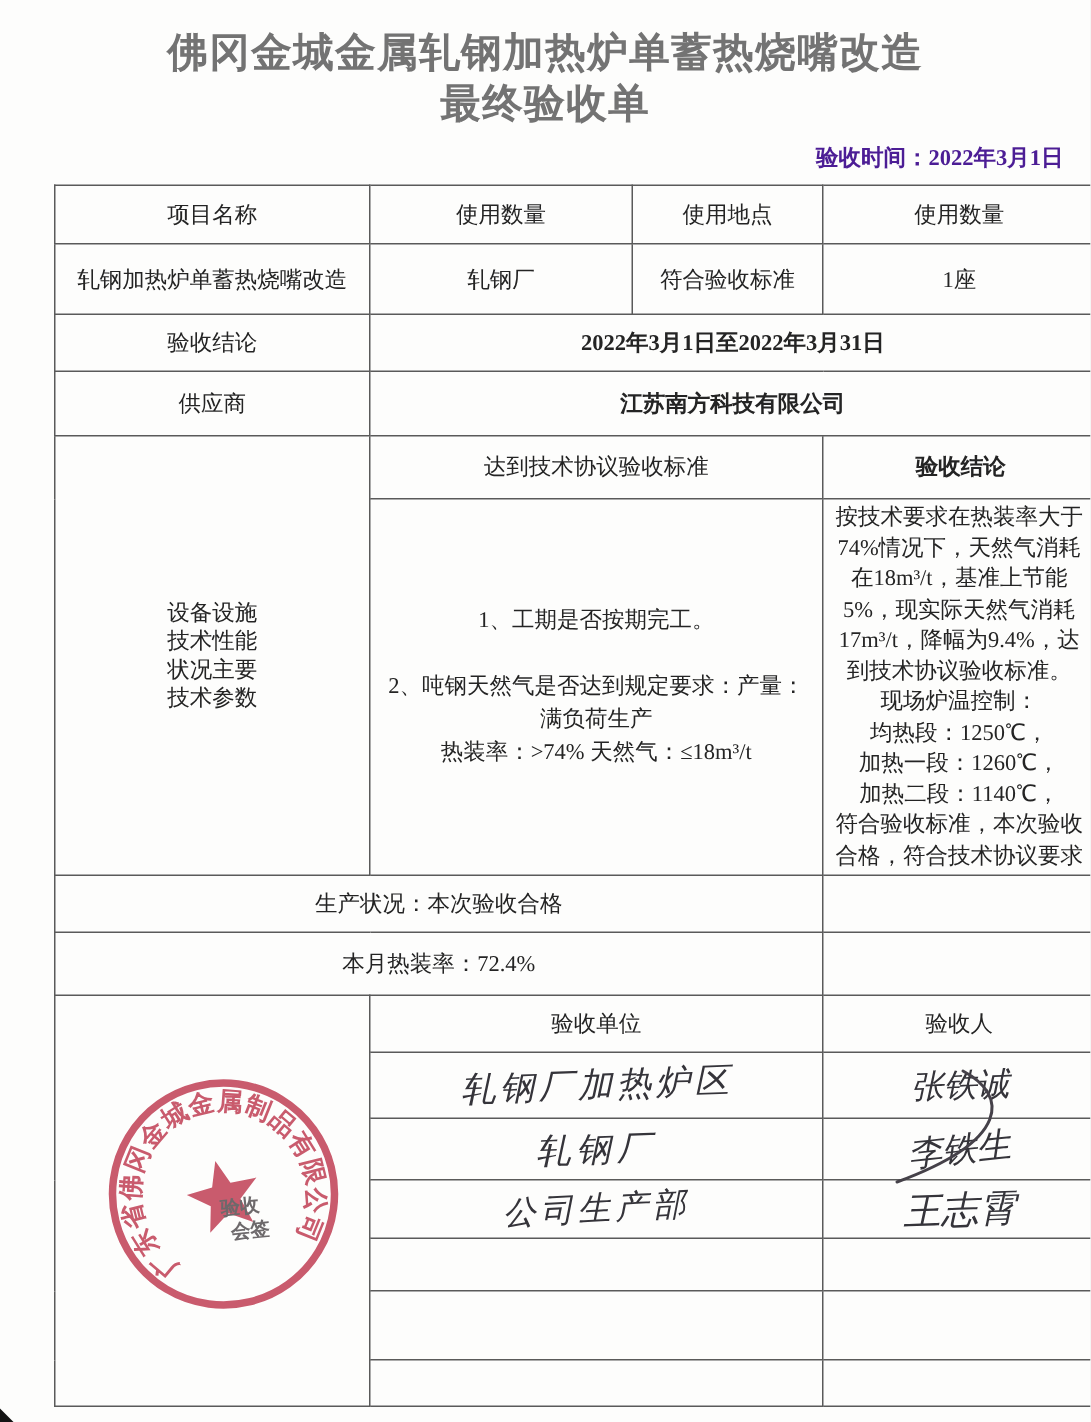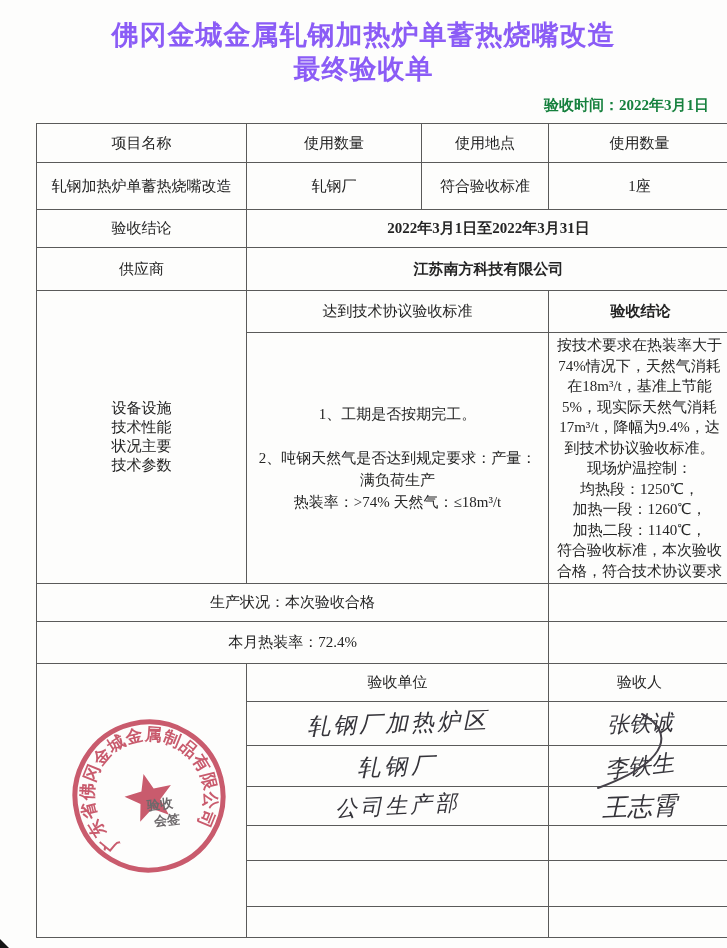--- a/index.html
+++ b/index.html
@@ -3,23 +3,23 @@
 <meta charset="utf-8">
 <style>
   * { margin:0; padding:0; box-sizing:border-box; }
   body { background:#e8e8e8; font-family:"Liberation Sans", sans-serif; }
   .page {
     position:relative; width:727px; height:948px; margin:0 auto;
     background:#fdfdfc; overflow:hidden; color:#1f1f1f;
   }
   .title { position:absolute; top:18px; left:0; width:100%; text-align:center;
     font-family:"Liberation Serif", serif; font-weight:bold; font-size:27px;
-    letter-spacing:1px; color:#8b5cf6; line-height:34px; white-space:pre-line; }
+    letter-spacing:1px; color:#737373; line-height:34px; white-space:pre-line; }
   .accept-time { position:absolute; top:96px; right:18px; font-size:15px;
-    font-weight:bold; color:#15803d; font-family:"Liberation Serif", serif; }
+    font-weight:bold; color:#4c1d95; font-family:"Liberation Serif", serif; }
 
   table.form { position:absolute; left:36px; top:123px; width:694px;
     border-collapse:collapse; table-layout:fixed;
     font-family:"Liberation Serif", serif; font-size:15px; color:#242424; }
   table.form td { border:1.5px solid #5a5a5a; text-align:center;
     vertical-align:middle; padding:2px 6px; }
   td.lefttext { text-align:left; padding-left:14px;font-weight:bold; }
   td.toptext { vertical-align:top; text-align:left; padding:14px 12px 6px 14px;margin-top:48px; }
   .preline { white-space:pre-line; }
   td.concl { vertical-align:top; text-align:left; padding:12px 7px 4px 9px;

